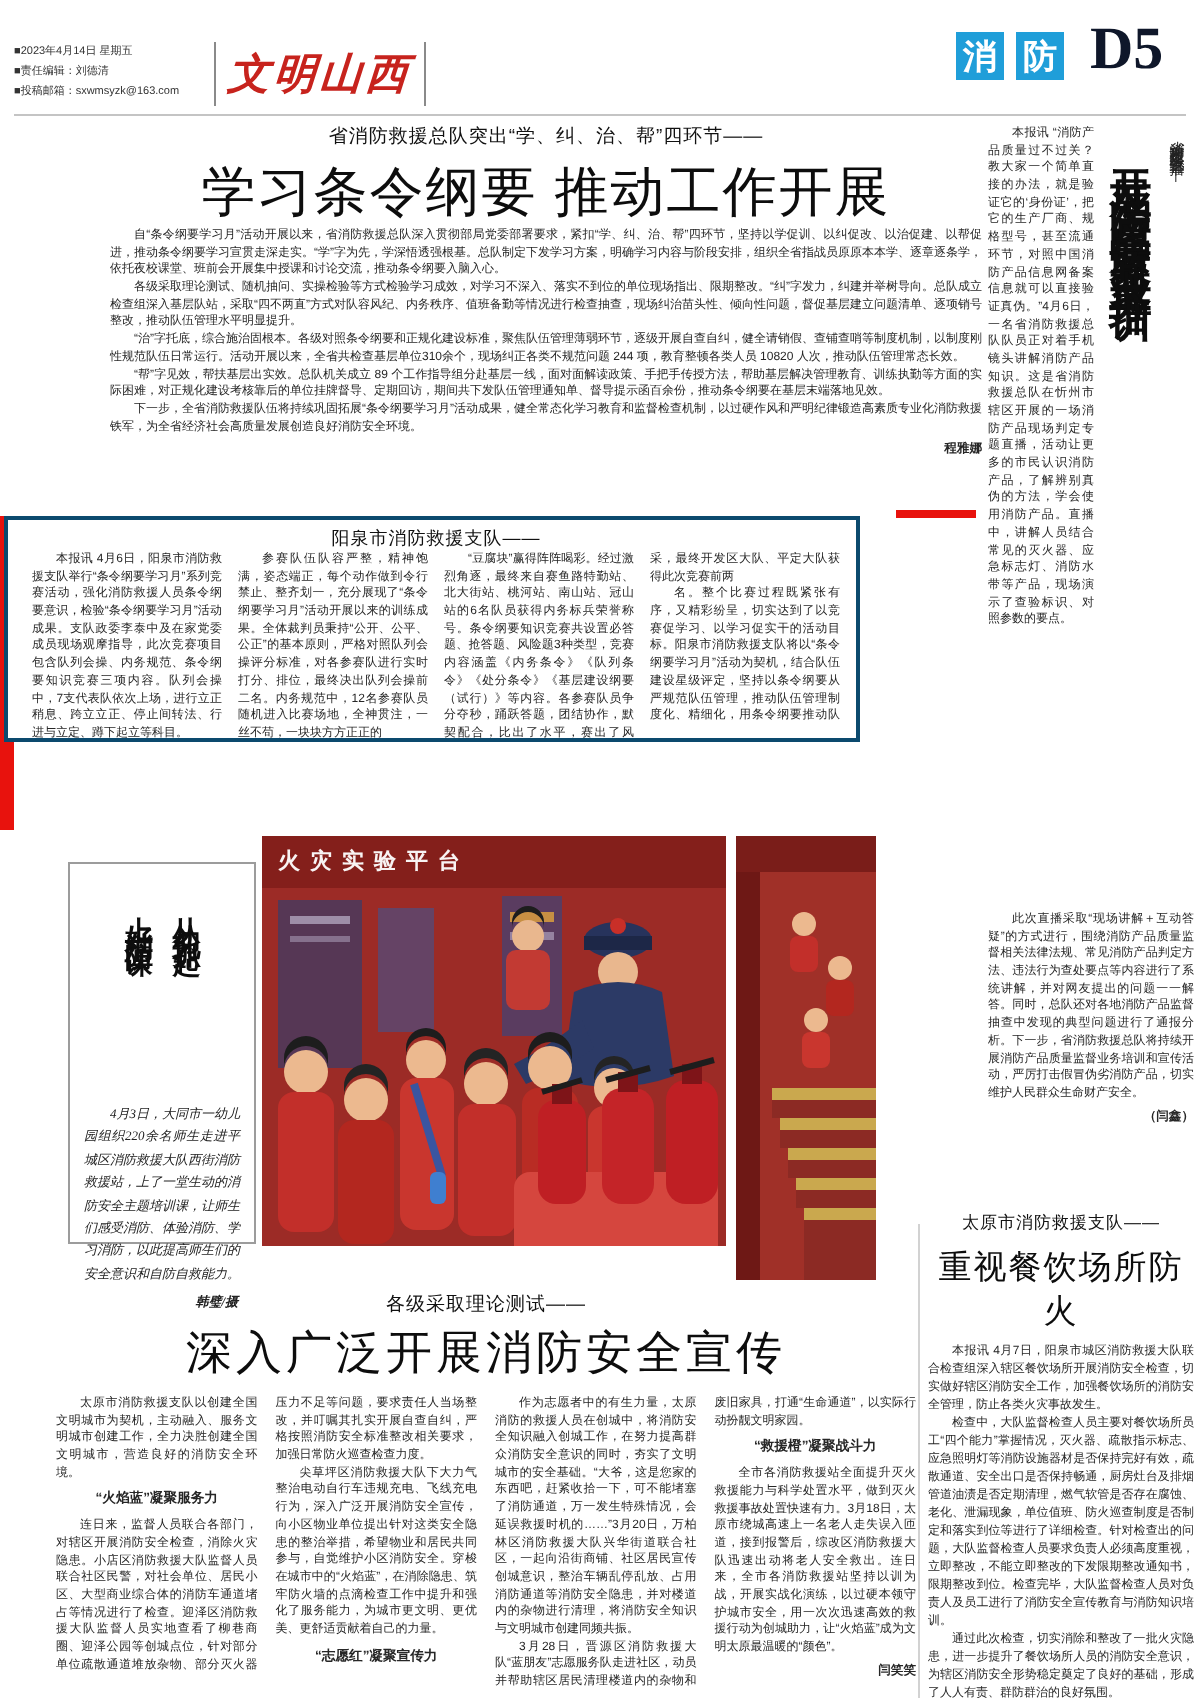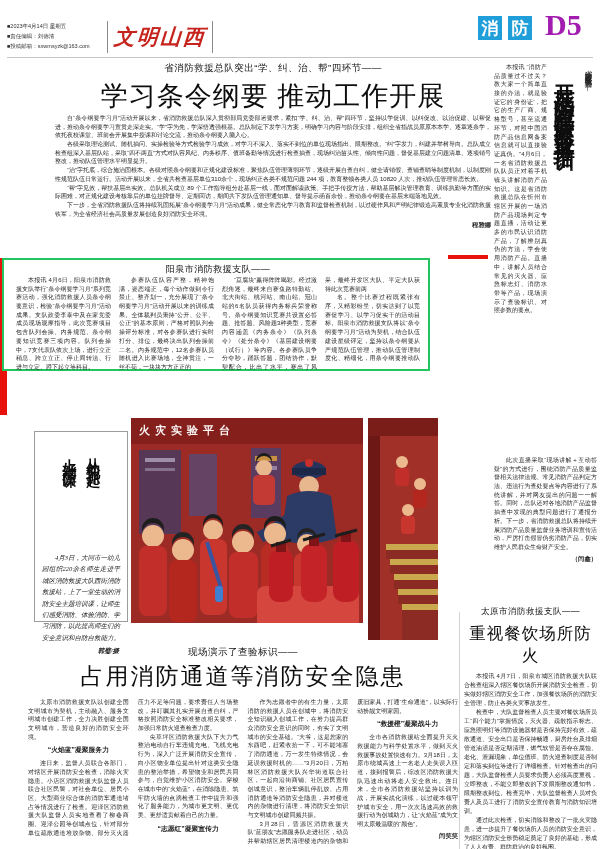--- a/index.html
+++ b/index.html
@@ -12,21 +12,21 @@
   .masthead{position:absolute;left:107px;top:21px;display:flex;align-items:center;gap:6px;}
   .masthead .vbar{width:1px;height:32px;background:#8a8a8a;}
   .masthead .logo{
     font-family:"Liberation Serif",serif;font-style:italic;font-weight:bold;
     font-size:21px;color:#c7231d;letter-spacing:2px;transform:skewX(-4deg);
   }
   .section-badges{position:absolute;left:478px;top:16px;display:flex;gap:6px;}
   .badge{width:24px;height:24px;background:#1f9ed9;color:#fff;font-size:17px;font-weight:bold;
     display:flex;align-items:center;justify-content:center;}
   .pageno{position:absolute;left:545px;top:8px;font-family:"Liberation Serif",serif;
-    font-size:30px;font-weight:bold;color:#a21caf;}
+    font-size:30px;font-weight:bold;color:#0f172a;}
   .hrule{position:absolute;left:7px;top:57px;width:586px;height:1px;background:#c4c4c4;}
 
   
   .kicker{text-align:center;font-size:9.5px;color:#111;letter-spacing:0.5px;}
   .headline{text-align:center;font-weight:400;color:#0d0d0d;font-family:"Liberation Sans",sans-serif;}
   .bodytext{font-size:6px;line-height:1.45;text-align:justify;color:#262626;word-break:break-all;}
   .bodytext p{margin:0;text-indent:2em;}
   .byline{text-align:right;font-weight:bold;font-size:6.3px;margin-top:2px;}
   .subhead{font-size:6.8px;font-weight:bold;text-align:center;margin:4px 0;text-indent:0;}
 
@@ -38,21 +38,21 @@
   
   .rt-narrow{position:absolute;left:494px;top:63px;width:53px;height:388px;overflow:hidden;}
   .rt-wide{position:absolute;left:494px;top:456px;width:103px;height:140px;overflow:hidden;}
   .rt-headline{position:absolute;left:551px;top:68px;height:376px;writing-mode:vertical-rl;
     font-size:21px;font-weight:900;letter-spacing:5px;color:#0d0d0d;line-height:1.3;}
   .rt-kicker{position:absolute;left:583px;top:64px;height:140px;writing-mode:vertical-rl;
     font-size:7.5px;letter-spacing:1px;color:#222;}
 
   
   .redbox{position:absolute;left:2px;top:258px;width:428px;height:113px;
-    border:2px solid #22c55e;box-sizing:border-box;background:#fff;padding:3px 8px 3px 12px;}
+    border:2px solid #0c4a6e;box-sizing:border-box;background:#fff;padding:3px 8px 3px 12px;}
   .redbar{position:absolute;left:0;top:258px;width:7px;height:157px;background:#e8120d;}
   .redbox .kicker{font-size:9px;}
   .redbox .headline{font-size:22px;letter-spacing:2px;margin:1px 0 4px;}
   .redbox-body{height:100px;column-count:4;column-gap:8px;overflow:hidden;}
 
   
   .capbox{position:absolute;left:34px;top:431px;width:94px;height:191px;
     border:1px solid #9c9c9c;box-sizing:border-box;}
   .capbox .vhead{margin-top:15px;display:flex;justify-content:center;}
   .capbox .vhead .vh-in{writing-mode:vertical-rl;font-size:14px;font-weight:900;
@@ -233,22 +233,22 @@
         <rect x="26" y="162" width="44" height="9" fill="#8c2a24"></rect>
       <rect x="30" y="171" width="40" height="6" fill="#caa84e"></rect>
         <rect x="30" y="177" width="40" height="9" fill="#8c2a24"></rect>
       <rect x="34" y="186" width="36" height="6" fill="#caa84e"></rect>
         <rect x="34" y="192" width="36" height="30" fill="#8c2a24"></rect>
     </g>
   </svg>
 </div>
 
 <div class="art-ty">
-  <div class="kicker">现场演示了查验标识——</div>
-  <div class="headline">占用消防通道等消防安全隐患</div>
+  <div class="kicker">各级采取理论测试——</div>
+  <div class="headline">深入广泛开展消防安全宣传</div>
   <div class="ty-body bodytext">
     <p>太原市消防救援支队以创建全国文明城市为契机，主动融入、服务文明城市创建工作，全力决胜创建全国文明城市，营造良好的消防安全环境。</p>
     <div class="subhead">“火焰蓝”凝聚服务力</div>
     <p>连日来，监督人员联合各部门，对辖区开展消防安全检查，消除火灾隐患。小店区消防救援大队监督人员联合社区民警，对社会单位、居民小区、大型商业综合体的消防车通道堵占等情况进行了检查。迎泽区消防救援大队监督人员实地查看了柳巷商圈、迎泽公园等创城点位，针对部分单位疏散通道堆放杂物、部分灭火器压力不足等问题，要求责任人当场整改，并叮嘱其扎实开展自查自纠，严格按照消防安全标准整改相关要求，加强日常防火巡查检查力度。</p>
     <p>尖草坪区消防救援大队下大力气整治电动自行车违规充电、飞线充电行为，深入广泛开展消防安全宣传，向小区物业单位提出针对这类安全隐患的整治举措，希望物业和居民共同参与，自觉维护小区消防安全。穿梭在城市中的“火焰蓝”，在消除隐患、筑牢防火墙的点滴检查工作中提升和强化了服务能力，为城市更文明、更优美、更舒适贡献着自己的力量。</p>
     <div class="subhead">“志愿红”凝聚宣传力</div>
     <p>作为志愿者中的有生力量，太原消防的救援人员在创城中，将消防安全知识融入创城工作，在努力提高群众消防安全意识的同时，夯实了文明城市的安全基础。“大爷，这是您家的东西吧，赶紧收拾一下，可不能堵塞了消防通道，万一发生特殊情况，会延误救援时机的……”3月20日，万柏林区消防救援大队兴华街道联合社区，一起向沿街商铺、社区居民宣传创城意识，整治车辆乱停乱放、占用消防通道等消防安全隐患，并对楼道内的杂物进行清理，将消防安全知识与文明城市创建同频共振。</p>
     <p>3月28日，晋源区消防救援大队“蓝朋友”志愿服务队走进社区，动员并帮助辖区居民清理楼道内的杂物和废旧家具，打通“生命通道”，以实际行动扮靓文明家园。</p>
     <div class="subhead">“救援橙”凝聚战斗力</div>
     <p>全市各消防救援站全面提升灭火救援能力与科学处置水平，做到灭火救援事故处置快速有力。3月18日，太原市绕城高速上一名老人走失误入匝道，接到报警后，综改区消防救援大队迅速出动将老人安全救出。连日来，全市各消防救援站坚持以训为战，开展实战化演练，以过硬本领守护城市安全，用一次次迅速高效的救援行动为创城助力，让“火焰蓝”成为文明太原最温暖的“颜色”。</p>

